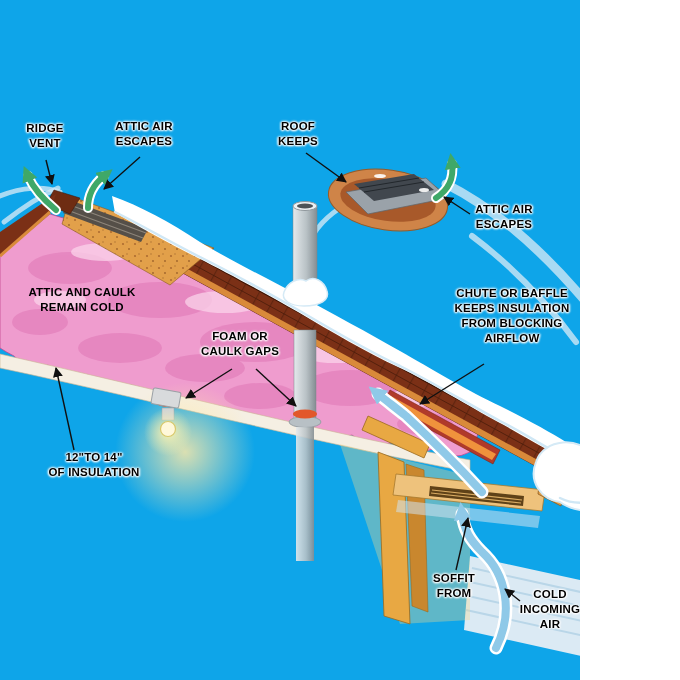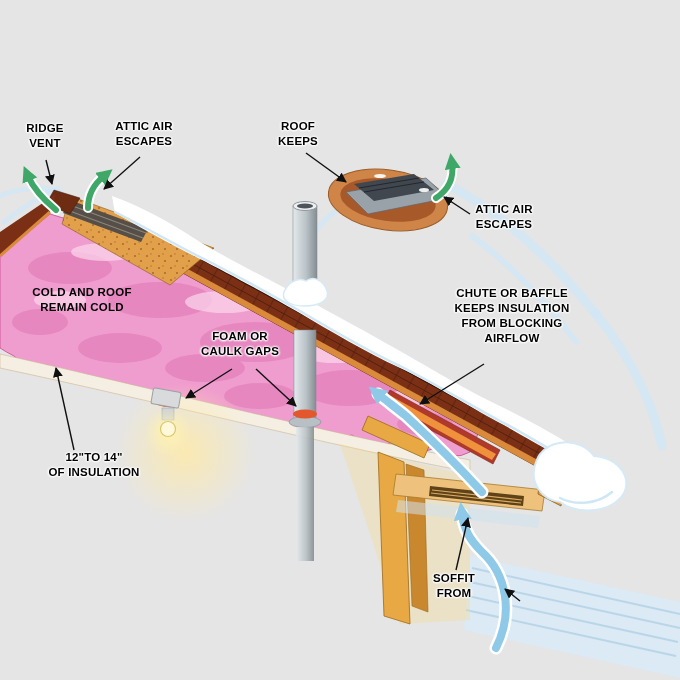--- a/index.html
+++ b/index.html
@@ -1,18 +1,18 @@
 <!DOCTYPE html>
 <html style="--label-text: #000000; --leader: #101010; --snow-shade: #cfe7f5; --shingle-brown: #7b3016; --sheathing-orange: #e2a04a; --insulation-pink: #ef9cce; --insulation-deep: #d45ca4; --escape-arrow-green: #3fa868; --cold-air-blue: #8fc9e8; --wood-yellow: #e8a843; --caulk-orange: #e2572b; --vent-gray: #41474e;"><head>
 <meta charset="utf-8">
 <style>
   *{margin:0;padding:0;box-sizing:border-box}
   html,body{background:#fff}
   body{font-family:"Liberation Sans",sans-serif}
-  .stage{position:relative;width:680px;height:680px;background:#e5e5e5;overflow:hidden}
+  .stage{position:relative;width:580px;height:680px;background:#0ea5e9;overflow:hidden}
   .art{position:absolute;left:0;top:0;width:680px;height:680px}
   .label{
     position:absolute;color:#000;font-weight:bold;font-size:11.5px;line-height:1.3;
     text-align:center;white-space:pre-line;letter-spacing:.2px;
     text-shadow:0 0 3px #fff,0 0 3px #fff,1px 0 2px #fff,-1px 0 2px #fff,0 1px 2px #fff;
   }
   .label.on-pink{text-shadow:none}
   
   .c-band{fill:var(--shingle-brown,#7b3016)}
   .c-sheath{fill:var(--sheathing-orange,#e2a04a)}
@@ -222,25 +222,28 @@
   </svg>
 
   <div class="label" style="left:14px;top:121px;width:62px">RIDGE
 VENT</div>
   <div class="label" style="left:102px;top:119px;width:84px">ATTIC AIR
 ESCAPES</div>
   <div class="label" style="left:266px;top:119px;width:64px">ROOF
 KEEPS</div>
   <div class="label" style="left:460px;top:202px;width:88px">ATTIC AIR
 ESCAPES</div>
-  <div class="label on-pink" style="left:16px;top:285px;width:132px">COLD AND ROOF
+  <div class="label on-pink" style="left:16px;top:285px;width:132px">ATTIC AND CAULK
 REMAIN COLD</div>
   <div class="label" style="left:190px;top:329px;width:100px">FOAM OR
 CAULK GAPS</div>
   <div class="label" style="left:426px;top:286px;width:172px">CHUTE OR BAFFLE
 KEEPS INSULATION
 FROM BLOCKING
 AIRFLOW</div>
   <div class="label" style="left:30px;top:450px;width:128px">12"TO 14"
 OF INSULATION</div>
   <div class="label" style="left:422px;top:571px;width:64px">SOFFIT
 FROM</div>
+  <div class="label" style="left:510px;top:587px;width:80px">COLD
+INCOMING
+AIR</div>
 </div>
 
 </body></html>

